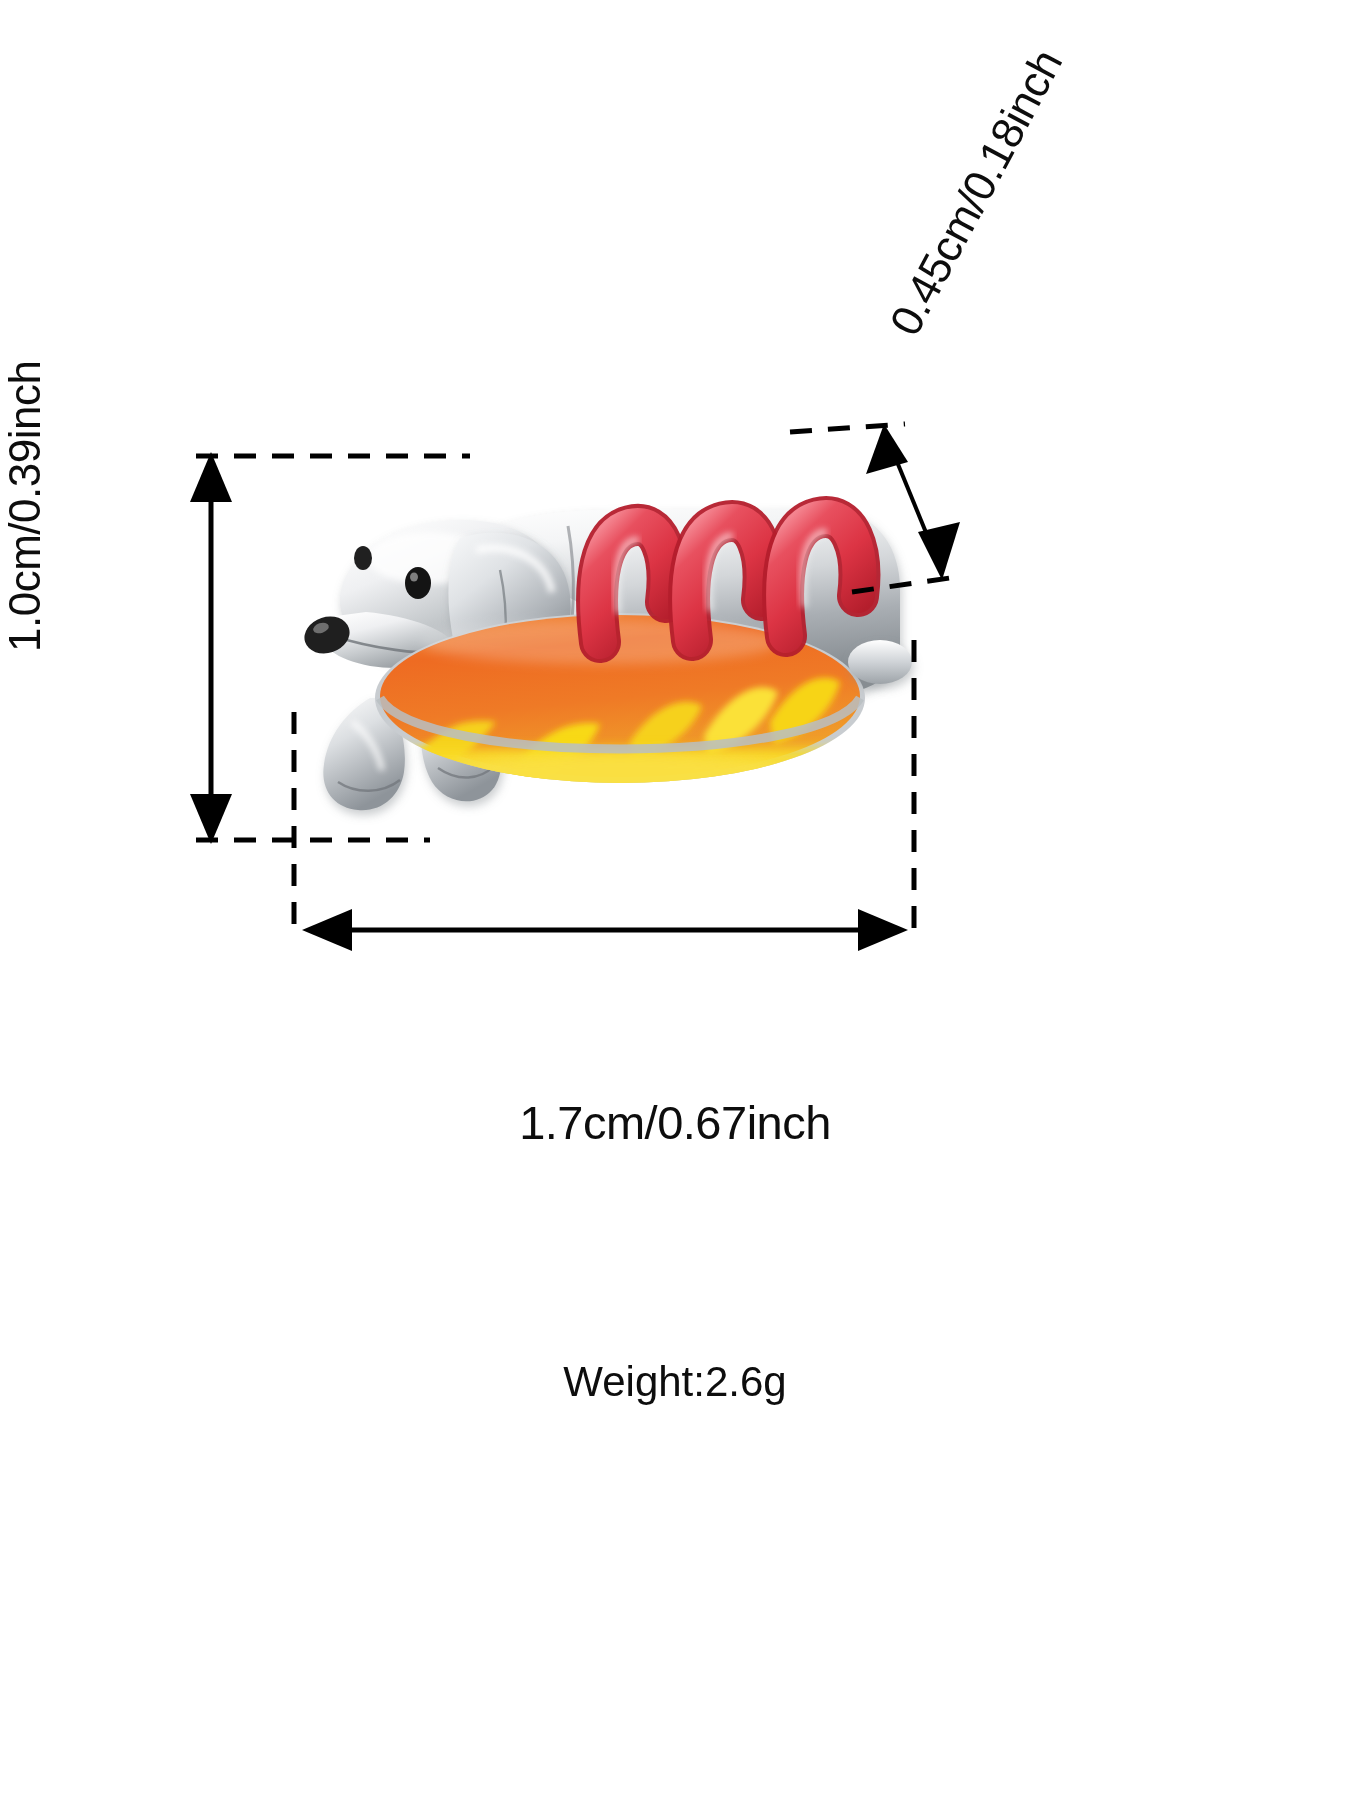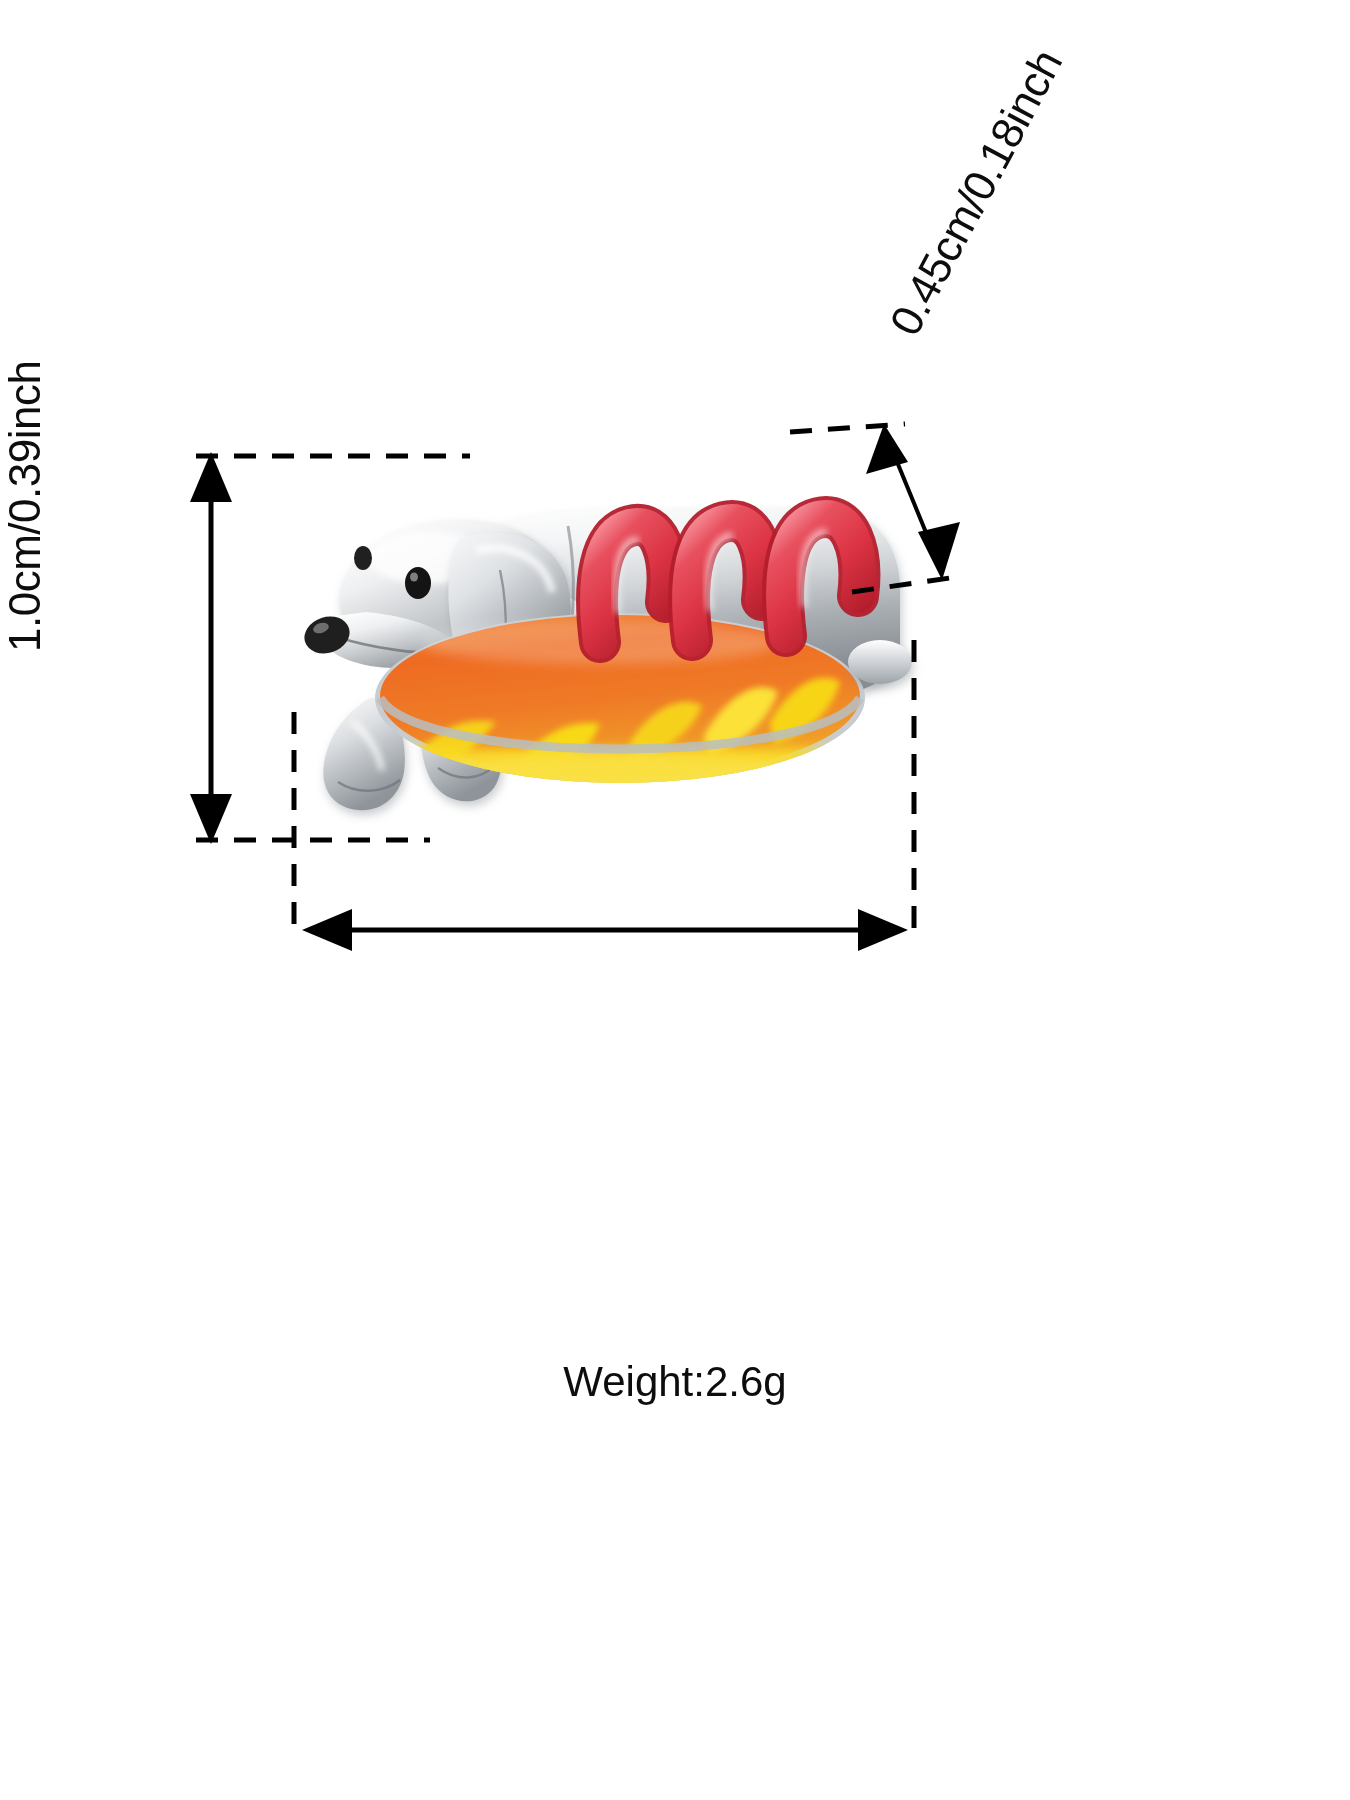--- a/index.html
+++ b/index.html
@@ -299,16 +299,17 @@
       <line x1="893" y1="452" x2="934" y2="552" stroke="#000" stroke-width="4"></line>
       <polygon points="884,424 866,474 908,462" fill="#000"></polygon>
       <polygon points="942,580 918,532 960,522" fill="#000"></polygon>
     </g>
   </svg>
 
   <div class="dim-text" id="height-label">1.0cm/0.39inch</div>
 
   <div class="dim-text" id="depth-label">0.45cm/0.18inch</div>
 
+  <div class="dim-text" id="width-label">1.7cm/0.67inch</div>
 
   <div class="dim-text" id="weight-label">Weight:2.6g</div>
 
 </div>
 
 </body></html>

